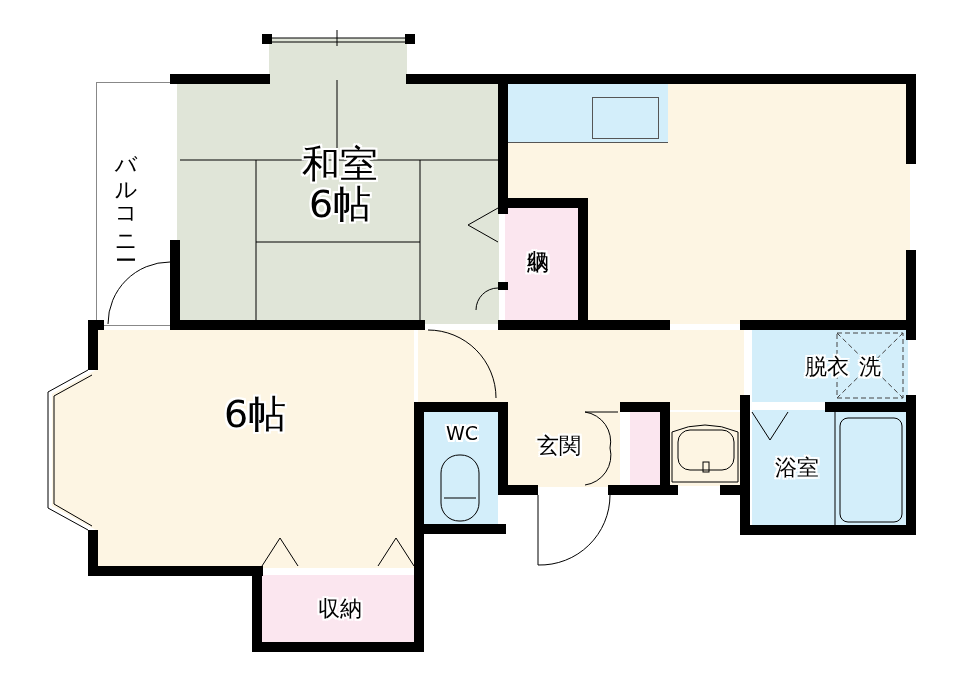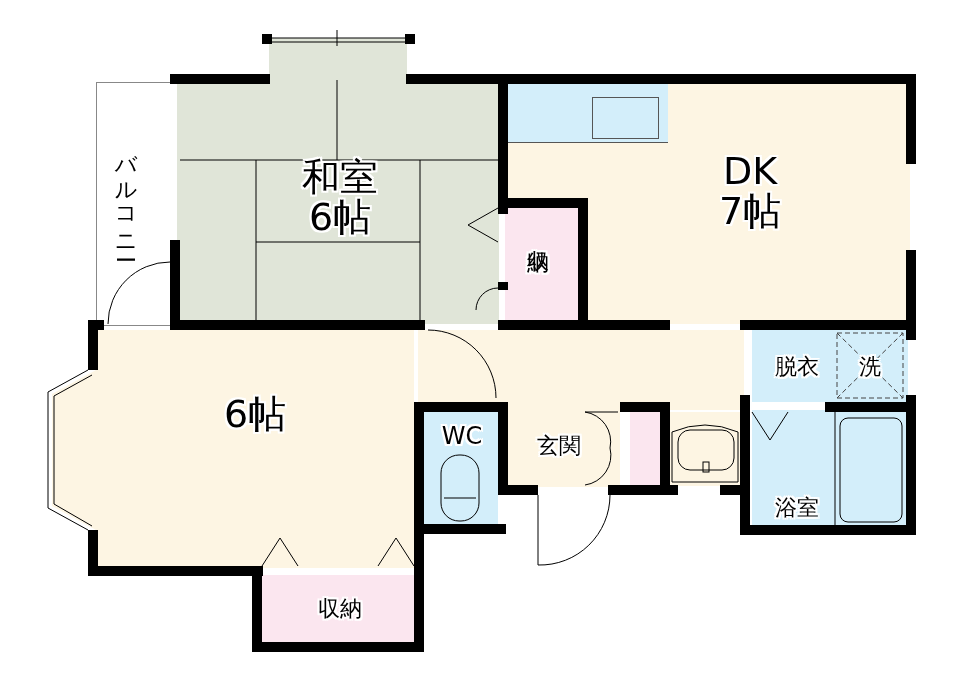--- a/index.html
+++ b/index.html
@@ -128,32 +128,28 @@
       <polyline points="88,370 48,392 48,508 88,530"></polyline>
       <polyline points="92,375 54,396 54,504 92,526"></polyline>
     </g>
     <g stroke="#444" stroke-width="1" stroke-dasharray="5,3" fill="none">
       <rect x="837" y="333" width="66" height="65"></rect>
       <line x1="837" y1="333" x2="903" y2="398"></line>
       <line x1="903" y1="333" x2="837" y2="398"></line>
     </g>
   </svg>
 
-  <div class="lbl big" style="left:270px;top:158px;width:140px;">
+  <div class="lbl big" style="left:270px;top:145px;width:140px;">
     <div>和室</div>
     <div>6帖</div>
-  </div>
-  <div class="lbl big" style="left:680px;top:152px;width:140px;">
-    <div>DK</div>
-    <div>7帖</div>
   </div>
   <div class="lbl big" style="left:185px;top:395px;width:140px;">
     <div>6帖</div>
   </div>
   <div class="lbl vert" style="left:527px;top:232px;">収納</div>
   <div class="lbl mid" style="left:290px;top:597px;width:100px;">収納</div>
   <div class="lbl vert" style="left:115px;top:140px;">バルコニー</div>
-  <div class="lbl mid" style="left:430px;top:424px;width:64px;font-size:24px;">WC</div>
+  <div class="lbl mid" style="left:430px;top:424px;width:64px;font-size:19px;">WC</div>
   <div class="lbl mid" style="left:528px;top:434px;width:62px;">玄関</div>
-  <div class="lbl mid" style="left:762px;top:355px;width:70px;">脱衣</div>
+  <div class="lbl mid" style="left:792px;top:355px;width:70px;">脱衣</div>
   <div class="lbl mid" style="left:850px;top:355px;width:40px;">洗</div>
-  <div class="lbl mid" style="left:762px;top:456px;width:70px;margin-top:40px;">浴室</div>
+  <div class="lbl mid" style="left:762px;top:456px;width:70px;">浴室</div>
 </div>
 
 </body></html>

